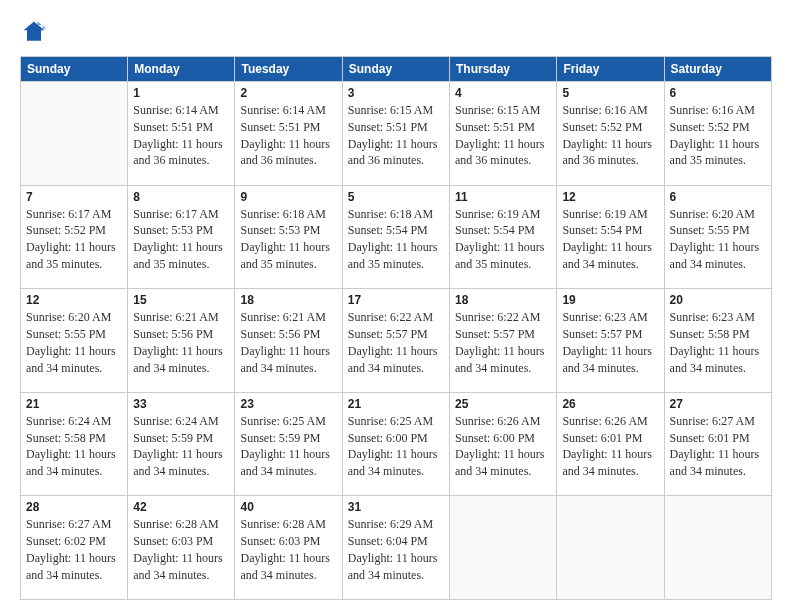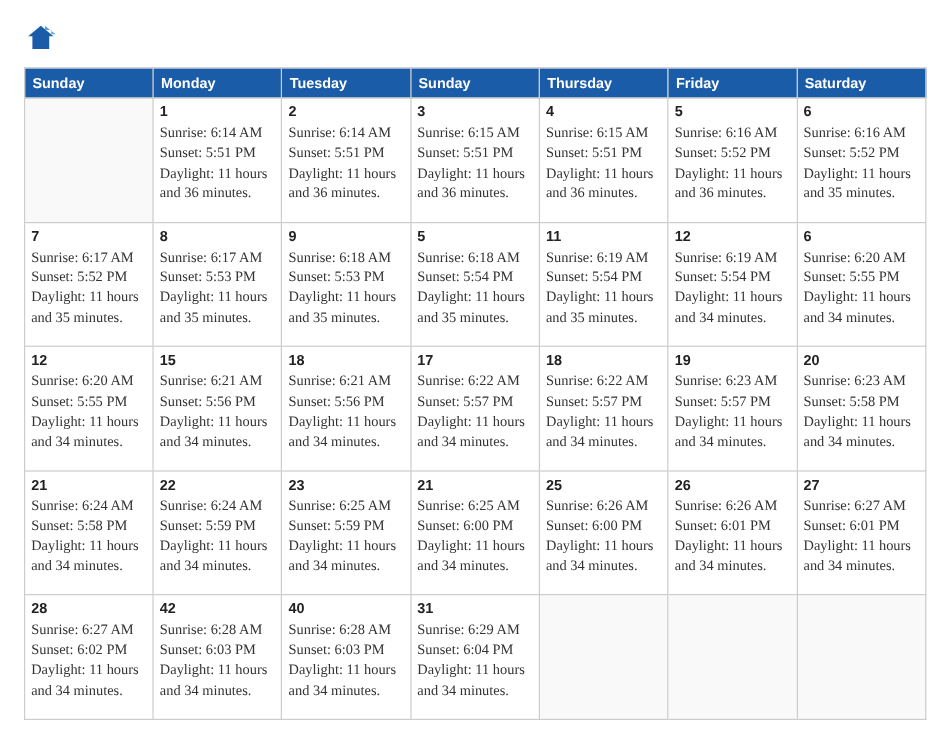--- a/index.html
+++ b/index.html
@@ -222,21 +222,21 @@
             <span class="day-num">20</span>
             <div class="day-info">Sunrise: 6:23 AM<br>Sunset: 5:58 PM<br>Daylight: 11 hours and 34 minutes.</div>
           </td>
         </tr>
         <tr>
           <td>
             <span class="day-num">21</span>
             <div class="day-info">Sunrise: 6:24 AM<br>Sunset: 5:58 PM<br>Daylight: 11 hours and 34 minutes.</div>
           </td>
           <td>
-            <span class="day-num">22</span>
+            <span class="day-num">33</span>
             <div class="day-info">Sunrise: 6:24 AM<br>Sunset: 5:59 PM<br>Daylight: 11 hours and 34 minutes.</div>
           </td>
           <td>
             <span class="day-num">23</span>
             <div class="day-info">Sunrise: 6:25 AM<br>Sunset: 5:59 PM<br>Daylight: 11 hours and 34 minutes.</div>
           </td>
           <td>
             <span class="day-num">21</span>
             <div class="day-info">Sunrise: 6:25 AM<br>Sunset: 6:00 PM<br>Daylight: 11 hours and 34 minutes.</div>
           </td>

